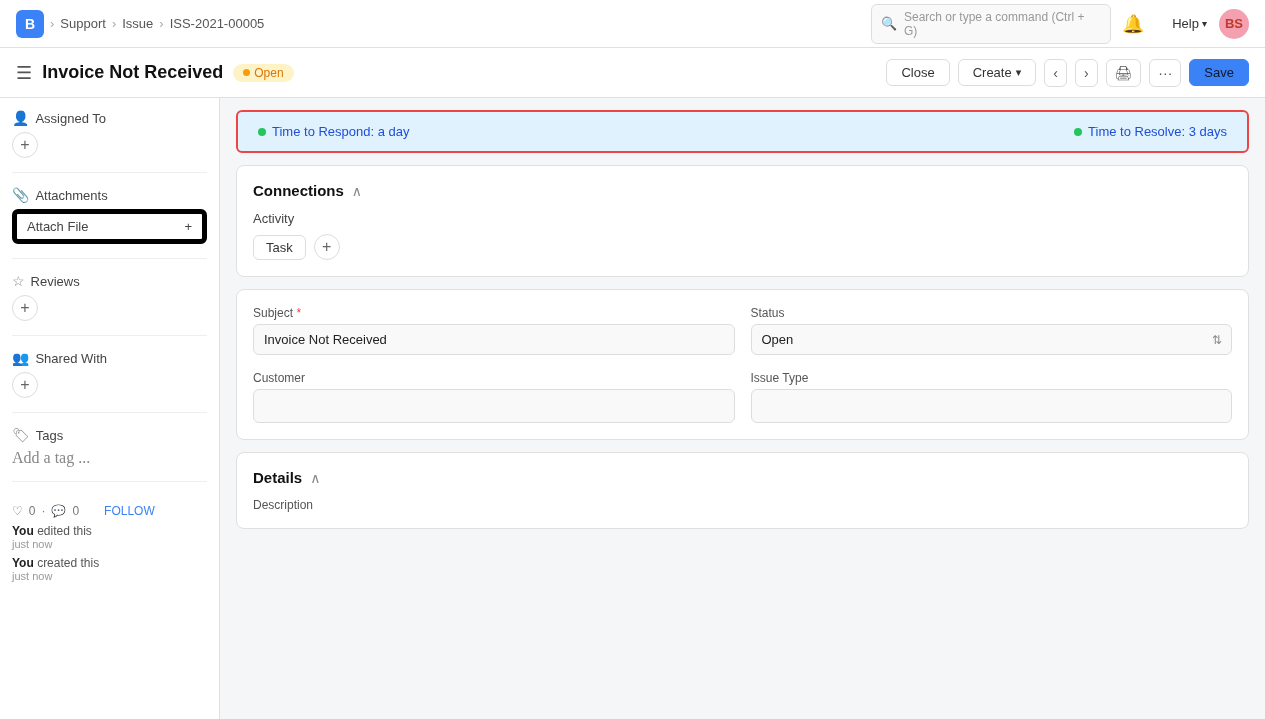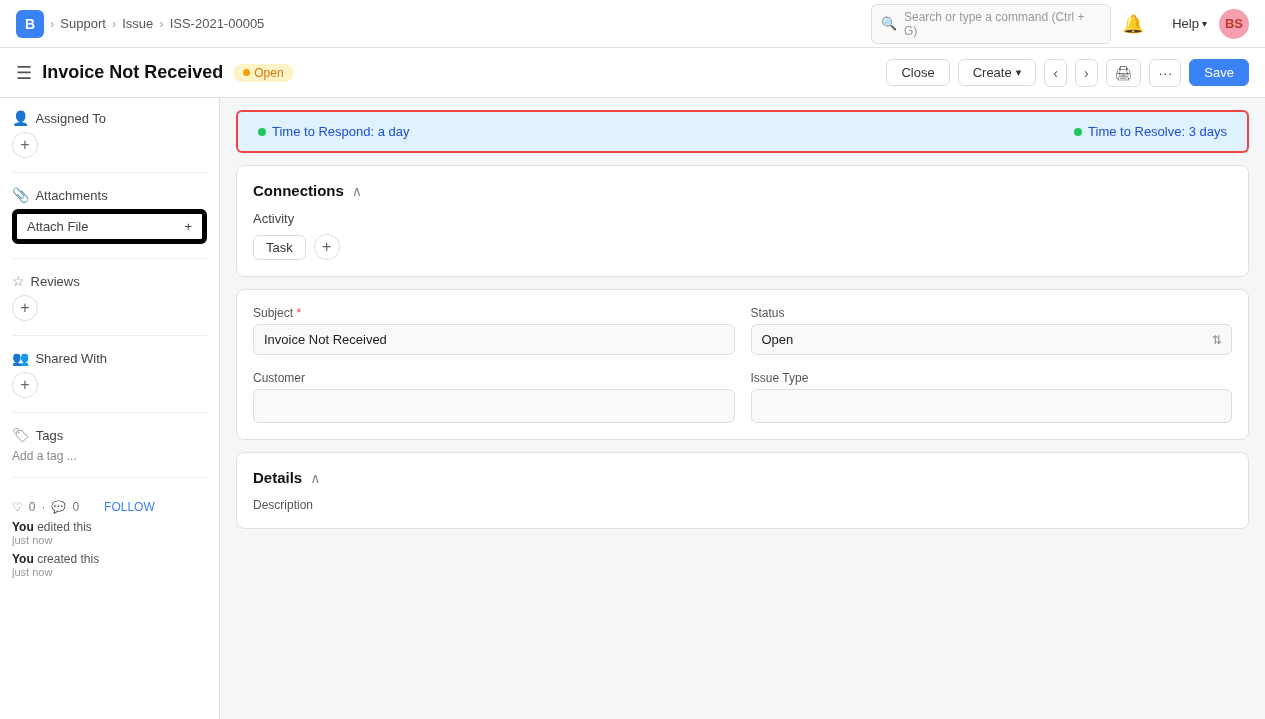--- a/index.html
+++ b/index.html
@@ -38,21 +38,21 @@
     .page-header-left { display: flex; align-items: center; gap: 10px; }
     .hamburger { background: none; border: none; cursor: pointer; font-size: 18px; color: #555; }
     .page-title { font-size: 18px; font-weight: 600; color: #111; }
     .status-badge {
       background: #fef3c7; color: #d97706; border-radius: 12px;
       padding: 2px 10px; font-size: 12px; font-weight: 500; display: flex; align-items: center; gap: 4px;
     }
     .status-dot { width: 7px; height: 7px; border-radius: 50%; background: #f59e0b; }
     .page-header-right { display: flex; align-items: center; gap: 8px; }
     .btn { border: 1px solid #ddd; background: #fff; border-radius: 6px; padding: 5px 14px; font-size: 13px; cursor: pointer; color: #333; }
-    .btn-primary { background: #3b82f6; color: #ffffff; border-color: #3b82f6; }
+    .btn-primary { background: #3b82f6; color: #0f172a; border-color: #3b82f6; }
     .btn-icon { border: 1px solid #ddd; background: #fff; border-radius: 6px; padding: 5px 8px; cursor: pointer; color: #555; font-size: 14px; }
     .btn-dropdown { display: flex; align-items: center; gap: 4px; }
 
     
     .main-layout { display: flex; height: calc(719px - 98px); }
 
     
     .sidebar {
       width: 220px; min-width: 220px; background: #fff; border-right: 1px solid #e0e0e0;
       padding: 12px 12px; overflow-y: auto; display: flex; flex-direction: column; gap: 10px;
@@ -69,21 +69,21 @@
       border: 5px solid #000000; border-radius: 6px; padding: 5px 10px;
       background: #fff; cursor: pointer; font-size: 13px; color: #444; width: 100%;
     }
     .sidebar-divider { border: none; border-top: 1px solid #eee; margin: 4px 0; }
     .sidebar-footer { margin-top: 8px; font-size: 12px; color: #777; display: flex; flex-direction: column; gap: 6px; }
     .reactions { display: flex; align-items: center; gap: 6px; color: #777; font-size: 12px; }
     .follow-btn { background: none; border: none; cursor: pointer; color: #3b82f6; font-size: 12px; font-weight: 500; margin-left: 19px; }
     .activity-item { font-size: 12px; color: #555; }
     .activity-item strong { color: #222; }
     .activity-time { font-size: 11px; color: #999; }
-    .tag-add { color: #888; font-size: 12px; cursor: pointer; }
+    .tag-add { color: #888; font-size: 16px; cursor: pointer; font-family: Liberation Serif, serif; }
 
     
     .content { flex: 1; overflow-y: auto; padding: 12px 16px; display: flex; flex-direction: column; gap: 12px; }
 
     
     .sla-banner {
       background: #e0f2fe; border: 2px solid #ef4444; border-radius: 6px;
       display: flex; align-items: center; padding: 12px 20px; gap: 8px;
     }
     .sla-item { display: flex; align-items: center; gap: 6px; font-size: 13px; color: #1d4ed8; font-weight: 500; }

